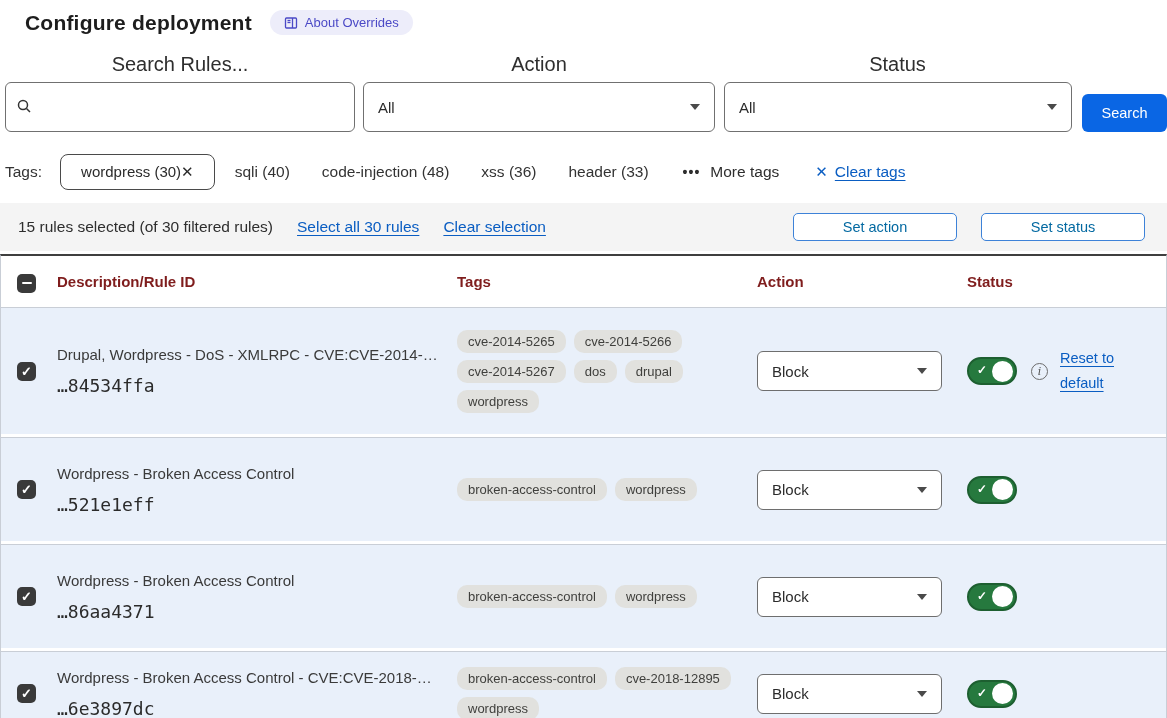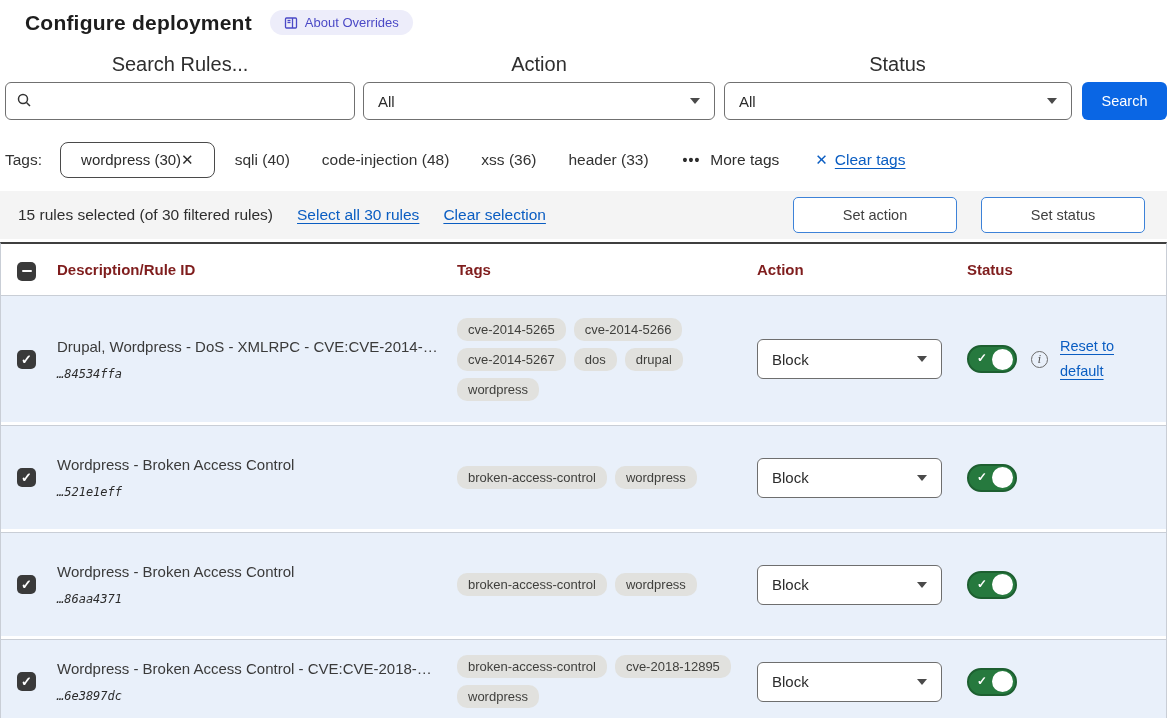--- a/index.html
+++ b/index.html
@@ -17,21 +17,21 @@
     display: inline-flex; align-items: center; gap: 7px;
     background: #ededfa; color: #4b49c6; border-radius: 999px;
     padding: 5px 14px; font-size: 13px; cursor: pointer;
   }
   .about-badge svg { display: block; }
   
   .filters { display: flex; align-items: flex-end; gap: 8px; padding: 18px 0 0 5px; }
   .filter-group { display: flex; flex-direction: column; gap: 6px; }
   .filter-label { font-size: 20px; color: #2e2e2e; text-align: center; }
   .text-input, .select-box {
-    height: 38px; border: 1px solid #707070; border-radius: 6px; background: #fff;
+    height: 50px; border: 1px solid #707070; border-radius: 6px; background: #fff;
     display: flex; align-items: center; font-size: 15px; color: #2b2b2b;
   }
   .search-field { width: 350px; padding: 0 10px; gap: 8px; }
   .search-field input {
     border: none; outline: none; flex: 1; font-size: 15px;
     font-family: "Liberation Sans", sans-serif; background: transparent;
   }
   .filter-select { justify-content: space-between; padding: 0 14px; cursor: pointer; }
   .filter-select.action { width: 352px; }
   .filter-select.status { width: 348px; margin-left: 1px; }
@@ -61,21 +61,21 @@
   .clear-tags .x-glyph { font-size: 15px; }
   .clear-tags .link-text { text-decoration: underline; text-underline-offset: 3px; }
   
   .selection-bar {
     margin-top: 13px; height: 48px; background: #f4f4f4;
     display: flex; align-items: center; padding: 0 22px 0 18px; gap: 24px; font-size: 15.5px; color: #2e2e2e;
   }
   .selection-bar a { color: #0a5dc2; text-decoration: underline; text-underline-offset: 3px; cursor: pointer; }
   .selection-spacer { flex: 1; }
   .outline-button {
-    height: 36px; width: 164px; background: #fff; color: #404040;
+    height: 28px; width: 164px; background: #fff; color: #0369a1;
     border: 1px solid #3d82d8; border-radius: 5px; font-size: 14.5px; cursor: pointer;
     font-family: "Liberation Sans", sans-serif;
   }
   
   .rules-table { margin-top: 3px; border-top: 2px solid #3f3f3f; border-left: 1px solid #c9ced6; border-right: 1px solid #c9ced6; }
   .t-row { display: grid; grid-template-columns: 46px 400px 300px 210px 1fr; align-items: center; }
   .t-head { height: 52px; background: #fff; font-weight: 700; font-size: 15px; color: #7f1d1d; border-bottom: 1px solid #c9ced6; }
   .cell { padding: 0 10px; }
   .cell-check { padding-left: 16px; }
   .rule-row { background: #e9f0fa; }
@@ -84,21 +84,21 @@
   .rule-row:nth-child(2) { min-height: 104px; }
   .rule-row:nth-child(3) { min-height: 104px; }
   .rule-row:nth-child(4) { min-height: 84px; }
   .checkbox {
     width: 19px; height: 19px; border-radius: 5px; background: #3a3a3a;
     display: inline-flex; align-items: center; justify-content: center; cursor: pointer;
   }
   .checkbox .check-glyph { color: #fff; font-size: 13px; font-weight: 700; line-height: 1; }
   .checkbox.indeterminate .dash { width: 10px; height: 2.5px; background: #fff; border-radius: 1px; }
   .rule-title { font-size: 15px; color: #3a3a3a; white-space: nowrap; overflow: hidden; }
-  .rule-id { font-family: "DejaVu Sans Mono", monospace; font-size: 12px; color: #2b2b2b; margin-top: 12px; font-style: italic; }
+  .rule-id { font-family: "DejaVu Sans Mono", monospace; font-size: 18px; color: #2b2b2b; margin-top: 12px; }
   .tag-list { display: flex; flex-wrap: wrap; gap: 7px 8px; }
   .tag-pill {
     background: #e1e1de; color: #3f3f3c; border-radius: 10px;
     padding: 4px 11px; font-size: 13px; white-space: nowrap;
   }
   .action-select { width: 185px; height: 40px; justify-content: space-between; padding: 0 14px; cursor: pointer; border: 1px solid #6e6e6e; border-radius: 6px; background: #fff; font-size: 15px; display: flex; align-items: center; }
   .cell-status { display: flex; align-items: center; gap: 14px; }
   .toggle {
     position: relative; width: 50px; height: 28px; border-radius: 14px;
     background: #26793e; border: 2px solid #1d5f30; display: inline-block; cursor: pointer; flex: 0 0 auto;

